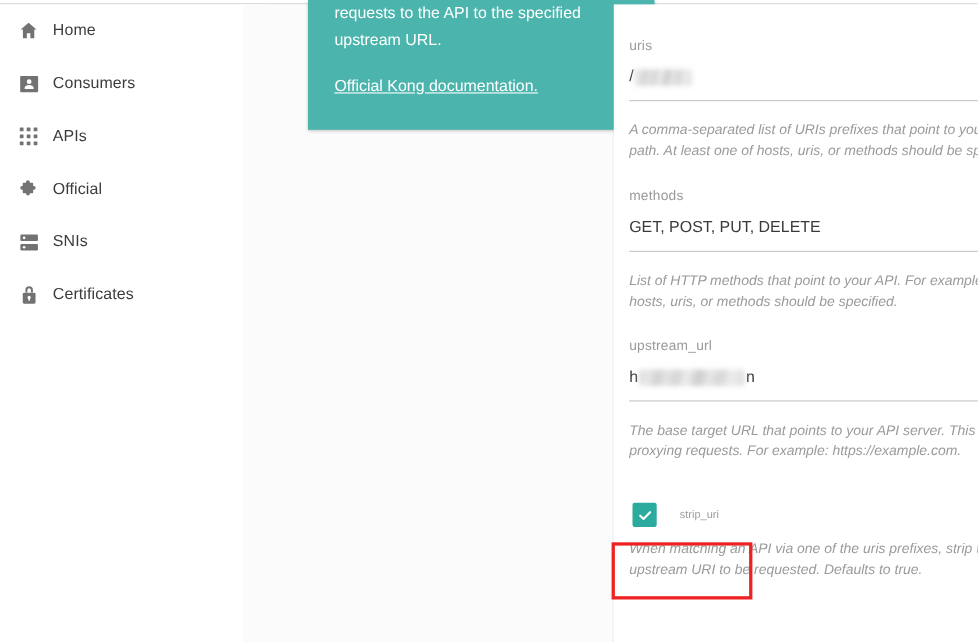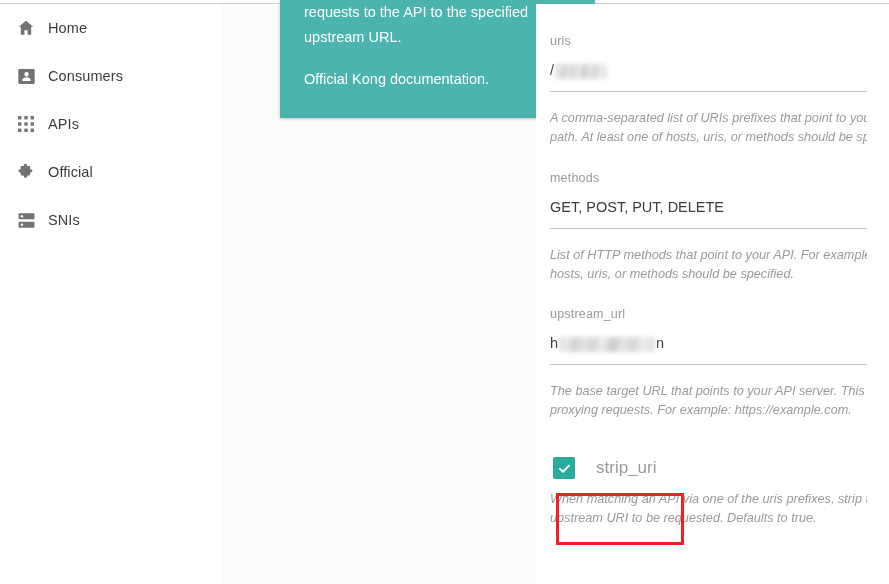--- a/index.html
+++ b/index.html
@@ -100,27 +100,28 @@
     color: #ffffff;
   }
   .info-card .info-body {
     padding-top: 0;
   }
   .info-card .info-link {
     display: inline-block;
     margin-top: 21px;
     font-size: 14.5px;
     color: #ffffff;
+    text-decoration: underline;
     cursor: pointer;
   }
 
   
   .form-panel {
     position: absolute;
-    left: 536px;
+    left: 558px;
     top: 4px;
     width: 331px;
     height: 580px;
     background: #ffffff;
     box-sizing: border-box;
     overflow: hidden;
   }
   .form-inner {
     position: absolute;
     left: 14px;
@@ -182,21 +183,21 @@
     background: #2bab9e;
     display: flex;
     align-items: center;
     justify-content: center;
     flex: 0 0 22px;
     cursor: pointer;
   }
   .checkbox-box svg { display: block; }
   .checkbox-label {
     margin-left: 21px;
-    font-size: 17px;
+    font-size: 10px;
     color: #9a9a9a;
   }
 
   
   .annotation-box {
     position: absolute;
     left: 556px;
     top: 493px;
     width: 128px;
     height: 52px;
@@ -264,20 +265,31 @@
         <svg width="19" height="19" viewBox="0 0 20 20" fill="#727272">
           <rect x="1.6" y="2.4" width="16.8" height="6.2" rx="1"></rect>
           <rect x="1.6" y="11.4" width="16.8" height="6.2" rx="1"></rect>
           <circle cx="5.2" cy="5.5" r="1.25" fill="#ffffff"></circle>
           <circle cx="5.2" cy="14.5" r="1.25" fill="#ffffff"></circle>
         </svg>
       </span>
       <span class="nav-label">SNIs</span>
     </div>
 
+    <div class="nav-item">
+      <span class="nav-icon">
+        <svg width="19" height="19" viewBox="0 0 20 20" fill="#727272">
+          <path d="M10 1.4a3.6 3.6 0 0 0-3.6 3.6v2.2h1.9V5a1.7 1.7 0 0 1 3.4 0v2.2h1.9V5A3.6 3.6 0 0 0 10 1.4z"></path>
+          <rect x="3.9" y="7.6" width="12.2" height="10.4" rx="1.3"></rect>
+          <circle cx="10" cy="12" r="1.5" fill="#ffffff"></circle>
+          <rect x="9.25" y="12" width="1.5" height="3.1" fill="#ffffff"></rect>
+        </svg>
+      </span>
+      <span class="nav-label">Certificates</span>
+    </div>
 
 
   </nav>
 
   <div class="center-col"></div>
 
   <div class="info-card">
     <p class="info-body">requests to the API to the specified upstream URL.</p>
     <a class="info-link">Official Kong documentation.</a>
   </div>

